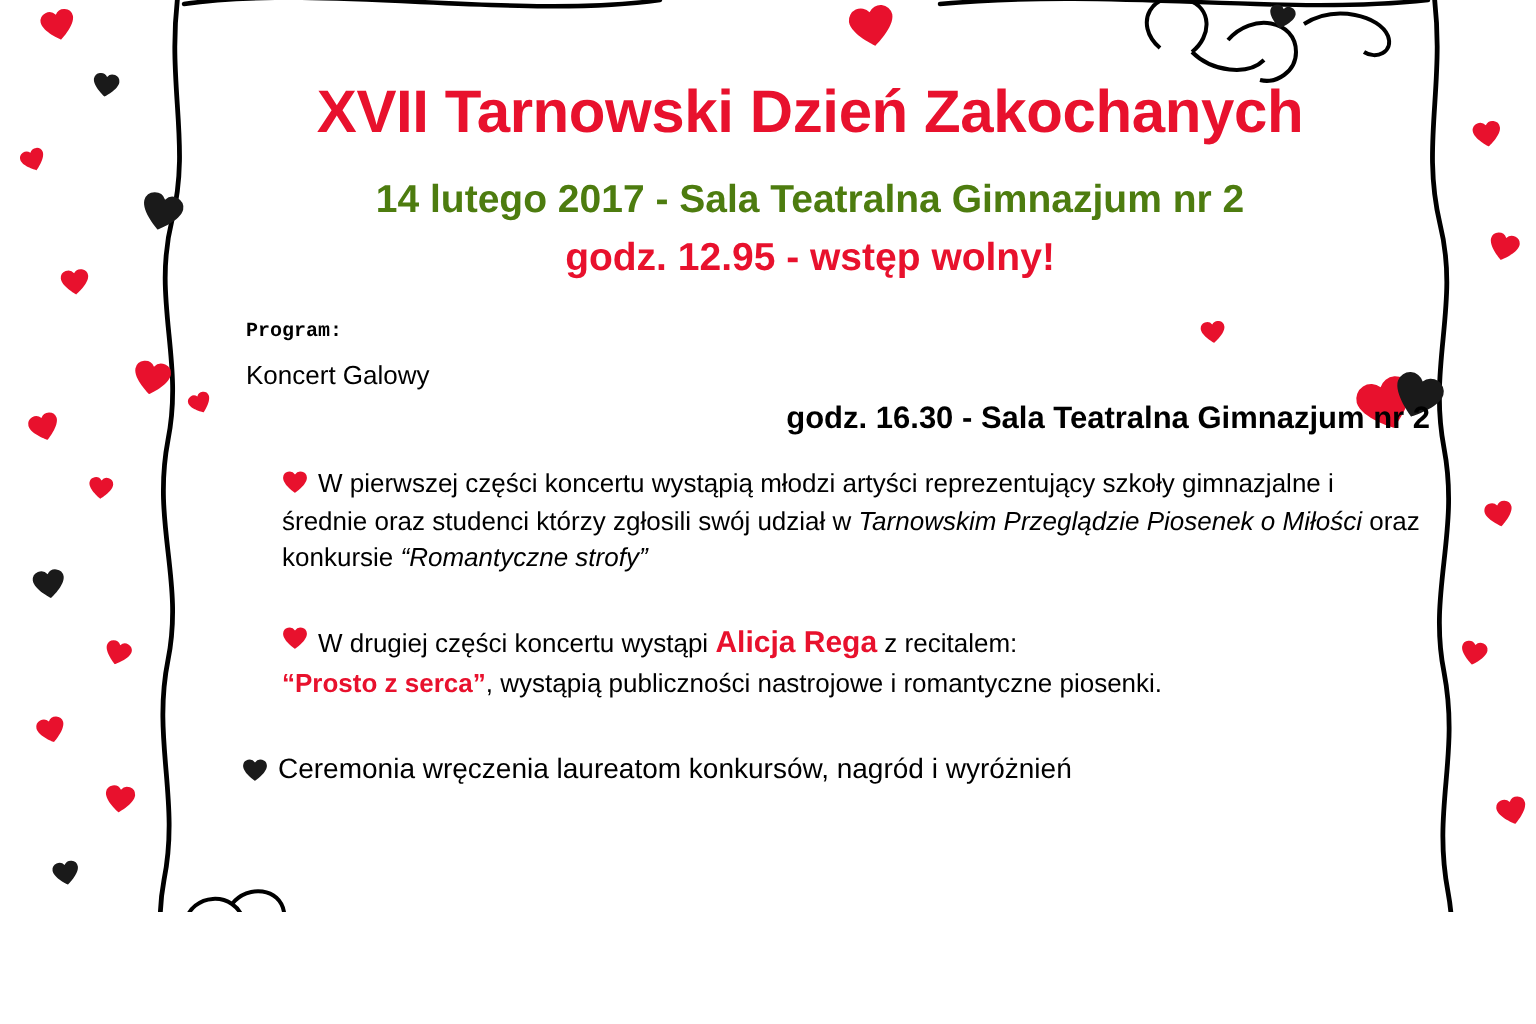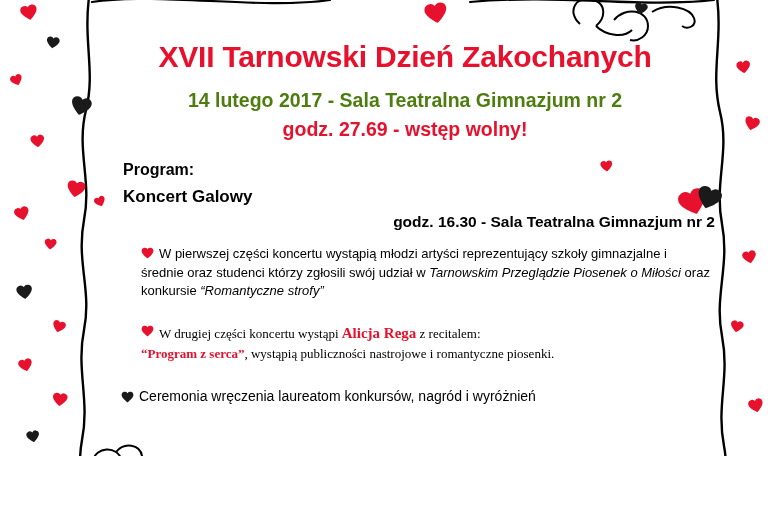--- a/index.html
+++ b/index.html
@@ -74,27 +74,28 @@
     color: #e8112d;
     font-weight: bold;
     font-size: 19.5px;
     text-align: center;
     line-height: 1.3;
     margin: 0 0 18px 0;
   }
 
   .program-label {
     font-weight: bold;
-    font-size: 16px;
+    font-size: 10px;
     margin: 10px 0 8px 28px;
+    font-family: Liberation Mono, monospace;
   }
 
   .concert {
-    font-weight: bold;
-    font-size: 17px;
+    font-weight: normal;
+    font-size: 13px;
     margin: 0 0 6px 28px;
   }
 
   .concert-title {
     font-weight: bold;
     font-size: 21px;
     margin: 0 0 6px 14px;
     text-align: left;
   }
 
@@ -313,44 +314,44 @@
     <svg width="14" height="13" viewBox="0 0 24 22">
         <path d="M12 21C12 21 1 13.5 1 7A6 6 0 0 1 12 4 6 6 0 0 1 23 7C23 13.5 12 21 12 21Z" fill="#1a1a1a"></path>
       </svg>
   </div>
 
   <div class="content">
 
     <h1 class="title">XVII Tarnowski Dzień Zakochanych</h1>
 
     <div class="subtitle">14 lutego 2017  -  Sala Teatralna Gimnazjum nr 2</div>
-    <div class="subtitle2">godz. 27.69 - wstęp wolny!</div>
+    <div class="subtitle2">godz. 12.95 - wstęp wolny!</div>
 
     <div class="program-label">Program:</div>
 
     <div class="concert">Koncert Galowy</div>
 
 
     <div class="concert-when">godz. 16.30 - Sala Teatralna Gimnazjum nr 2</div>
 
     <div class="para indent-first line-heart-wrap" style="margin-left:46px;">
       <span class="para-heart">
         <svg width="13" height="12" viewBox="0 0 24 22">
             <path d="M12 21C12 21 1 13.5 1 7A6 6 0 0 1 12 4 6 6 0 0 1 23 7C23 13.5 12 21 12 21Z" fill="#e8112d"></path>
           </svg>
       </span><span>W pierwszej części koncertu wystąpią młodzi artyści reprezentujący szkoły gimnazjalne i średnie oraz studenci którzy zgłosili swój udział w </span><span class="italic">Tarnowskim Przeglądzie Piosenek o Miłości</span><span> oraz konkursie </span><span class="italic">“Romantyczne strofy”</span>
     </div>
 
-    <div class="para indent-first line-heart-wrap" style="margin-left:46px; margin-top:22px;font-family:Liberation Serif, serif;">
+    <div class="para indent-first line-heart-wrap" style="margin-left:46px; margin-top:22px;">
       <span class="para-heart">
         <svg width="13" height="12" viewBox="0 0 24 22">
             <path d="M12 21C12 21 1 13.5 1 7A6 6 0 0 1 12 4 6 6 0 0 1 23 7C23 13.5 12 21 12 21Z" fill="#e8112d"></path>
           </svg>
       </span><span>W drugiej części koncertu wystąpi </span><span class="red-bold" style="font-size:15px;">Alicja Rega</span><span> z recitalem:</span><br>
-      <span class="red-bold">“Program z serca”</span><span>, wystąpią publiczności  nastrojowe i romantyczne piosenki.</span>
+      <span class="red-bold">“Prosto z serca”</span><span>, wystąpią publiczności  nastrojowe i romantyczne piosenki.</span>
     </div>
 
     <div class="ceremony">
       <span class="bullet-heart">
         <svg width="13" height="12" viewBox="0 0 24 22">
             <path d="M12 21C12 21 1 13.5 1 7A6 6 0 0 1 12 4 6 6 0 0 1 23 7C23 13.5 12 21 12 21Z" fill="#1a1a1a"></path>
           </svg>
       </span><span>Ceremonia wręczenia laureatom konkursów, nagród i wyróżnień</span>
     </div>
 

